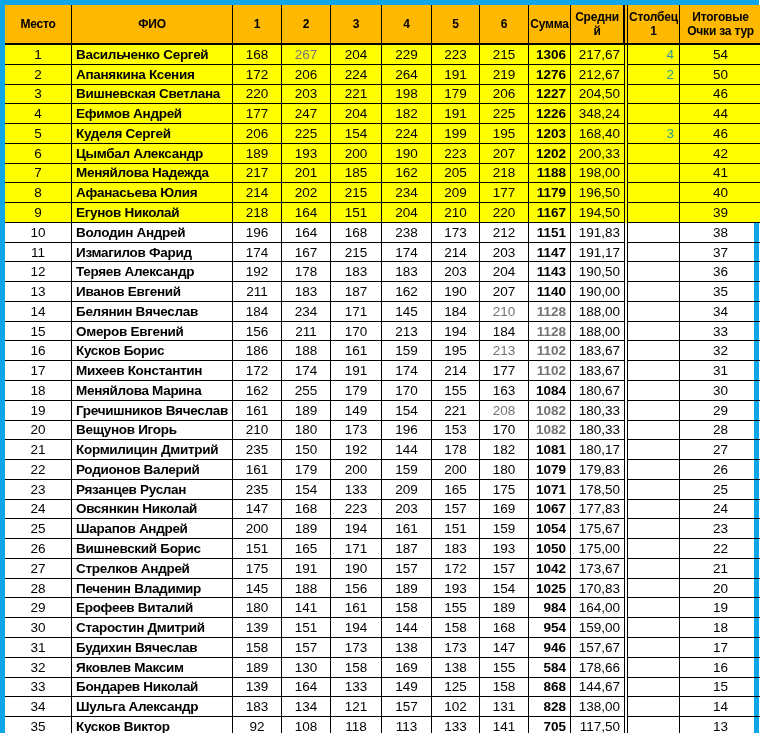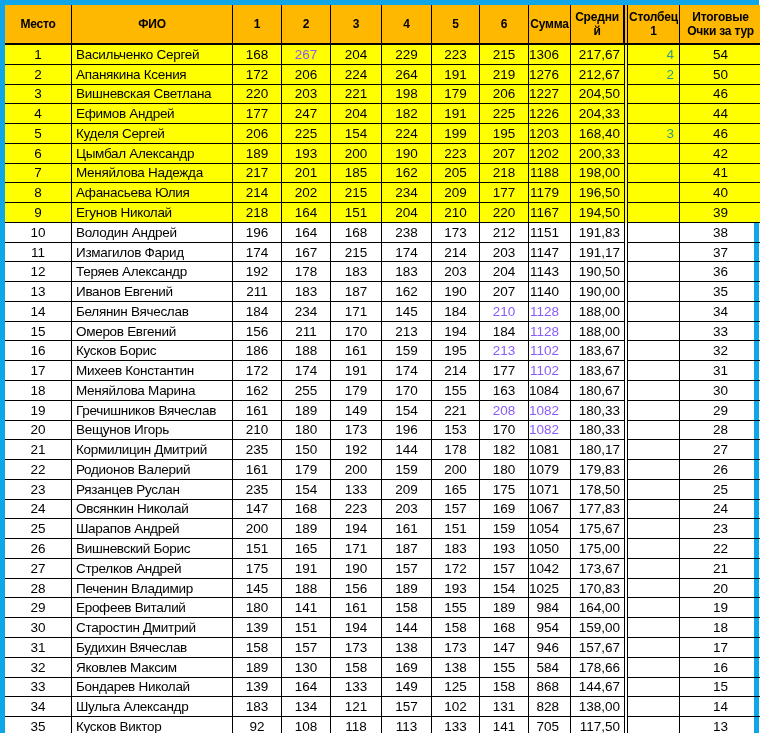--- a/index.html
+++ b/index.html
@@ -37,40 +37,40 @@
     justify-content: center;
     text-align: center;
     white-space: normal;
     border-bottom: 2px solid #000;
     padding: 0 1px;
   }
   .h-avg { overflow-wrap: anywhere; }
 
   
   .c-place  { justify-content: center; }
-  .c-name   { justify-content: flex-start; padding-left: 4px; font-weight: normal; letter-spacing: -0.3px; }
+  .c-name   { justify-content: flex-start; padding-left: 4px; font-weight: bold; letter-spacing: -0.3px; }
   .c-score  { justify-content: center; }
-  .c-sum    { justify-content: flex-end; padding-right: 11px; }
+  .c-sum    { justify-content: flex-end; padding-right: 4px; font-weight: bold; }
   .c-avg    { justify-content: flex-end; padding-right: 4px; border-right: none; }
   .c-col1   { justify-content: flex-end; padding-right: 5px; }
   .c-points { justify-content: center; }
 
   
   .c-gap {
     border-left: 1px solid #000;
     border-right: 1px solid #000;
     border-bottom: none;
     background: #fff;
   }
   .h.c-gap { border-bottom: 2px solid #000; background: #FFB800; }
 
   .row.yellow .c { background: #FFFF00; }
   .row.yellow .c-gap { background: #FFFF00; }
 
-  .red  { color: #8b5cf6; }
+  .red  { color: #737373; }
   .teal { color: #2E9B8C; }
 </style>
 </head>
 <body>
 
 <div class="page">
   <div class="grid" id="grid">
     <div class="row">
       <div class="c h">Место</div>
       <div class="c h">ФИО</div>
@@ -134,21 +134,21 @@
       <div class="row yellow">
     <div class="c c-place">4</div>
     <div class="c c-name">Ефимов Андрей</div>
     <div class="c c-score">177</div>
     <div class="c c-score">247</div>
     <div class="c c-score">204</div>
     <div class="c c-score">182</div>
     <div class="c c-score">191</div>
     <div class="c c-score">225</div>
     <div class="c c-sum">1226</div>
-    <div class="c c-avg">204,33</div>
+    <div class="c c-avg">348,24</div>
     <div class="c c-gap"></div>
     <div class="c c-col1"></div>
     <div class="c c-points">44</div>
   </div>
       <div class="row yellow">
     <div class="c c-place">5</div>
     <div class="c c-name">Куделя Сергей</div>
     <div class="c c-score">206</div>
     <div class="c c-score">225</div>
     <div class="c c-score">154</div>

